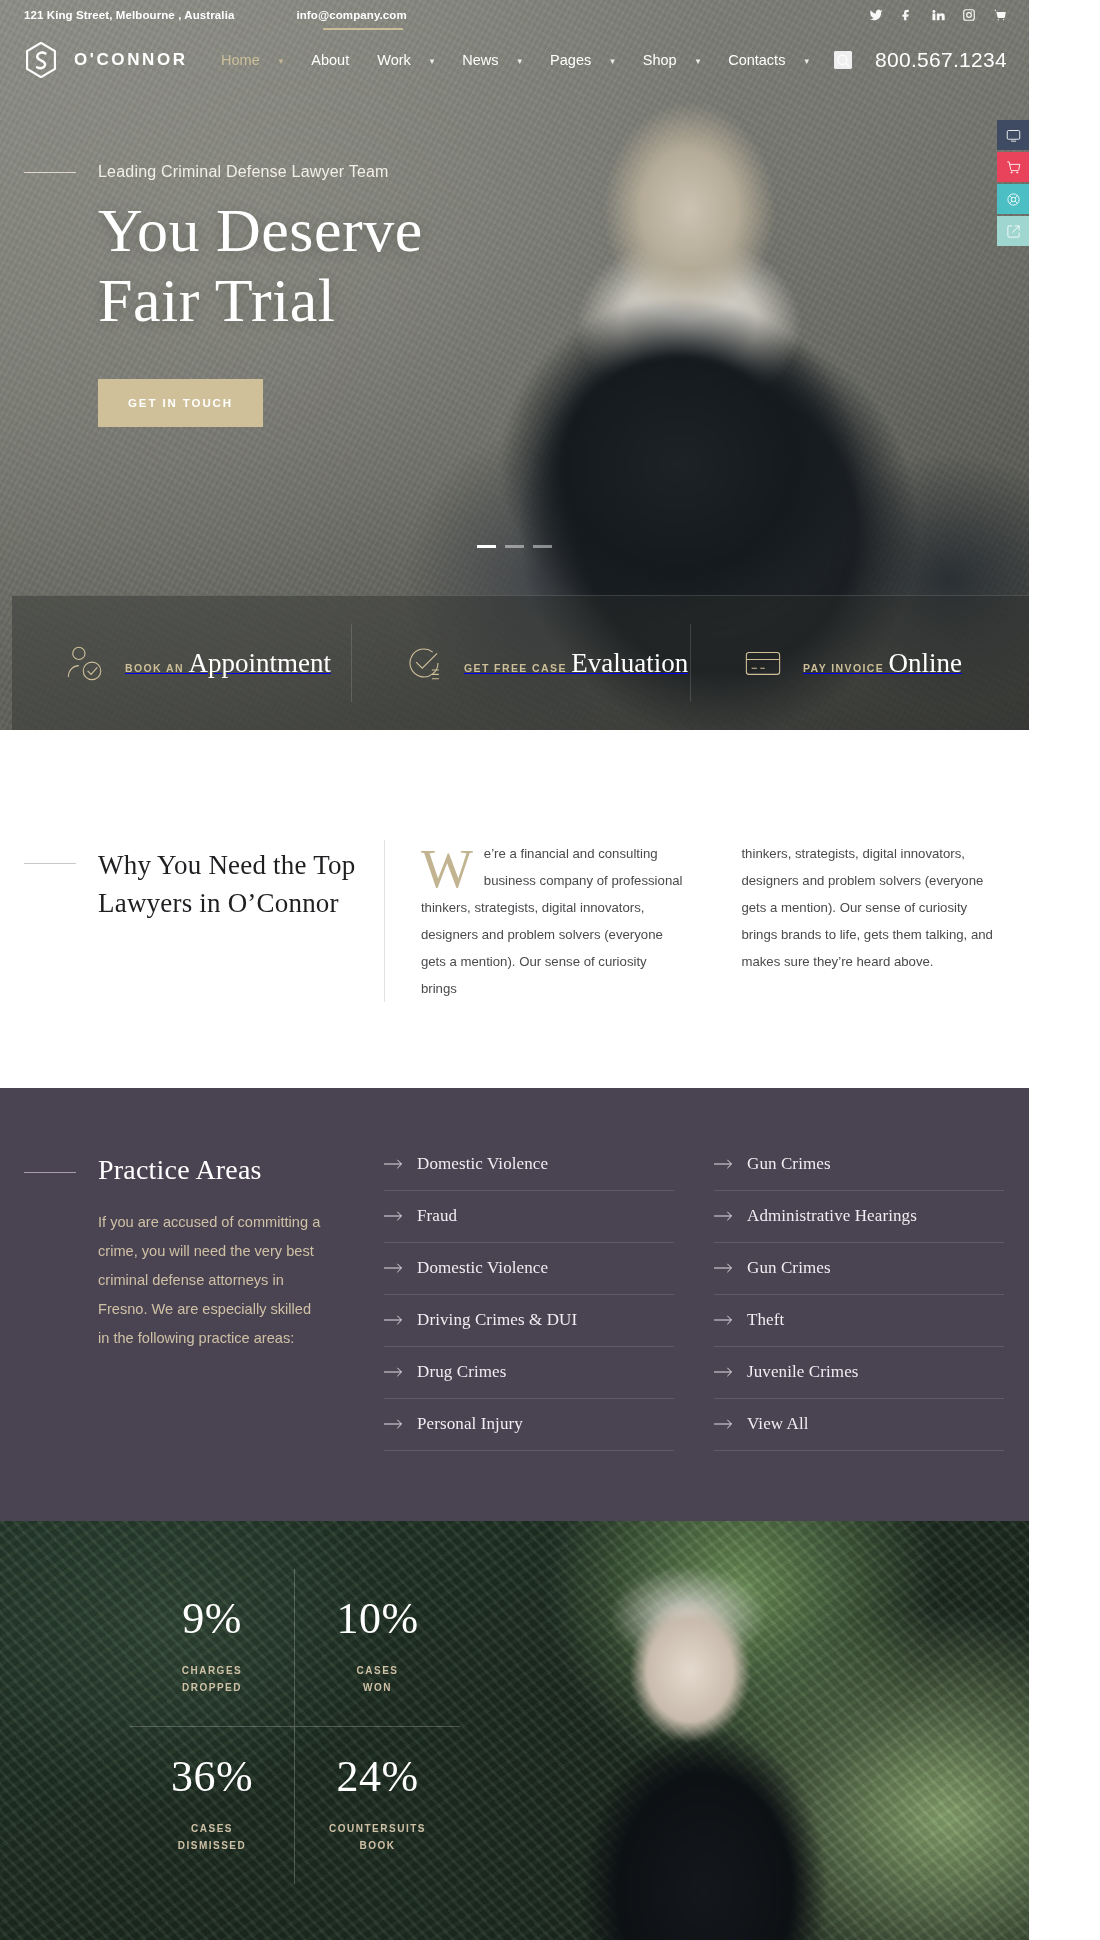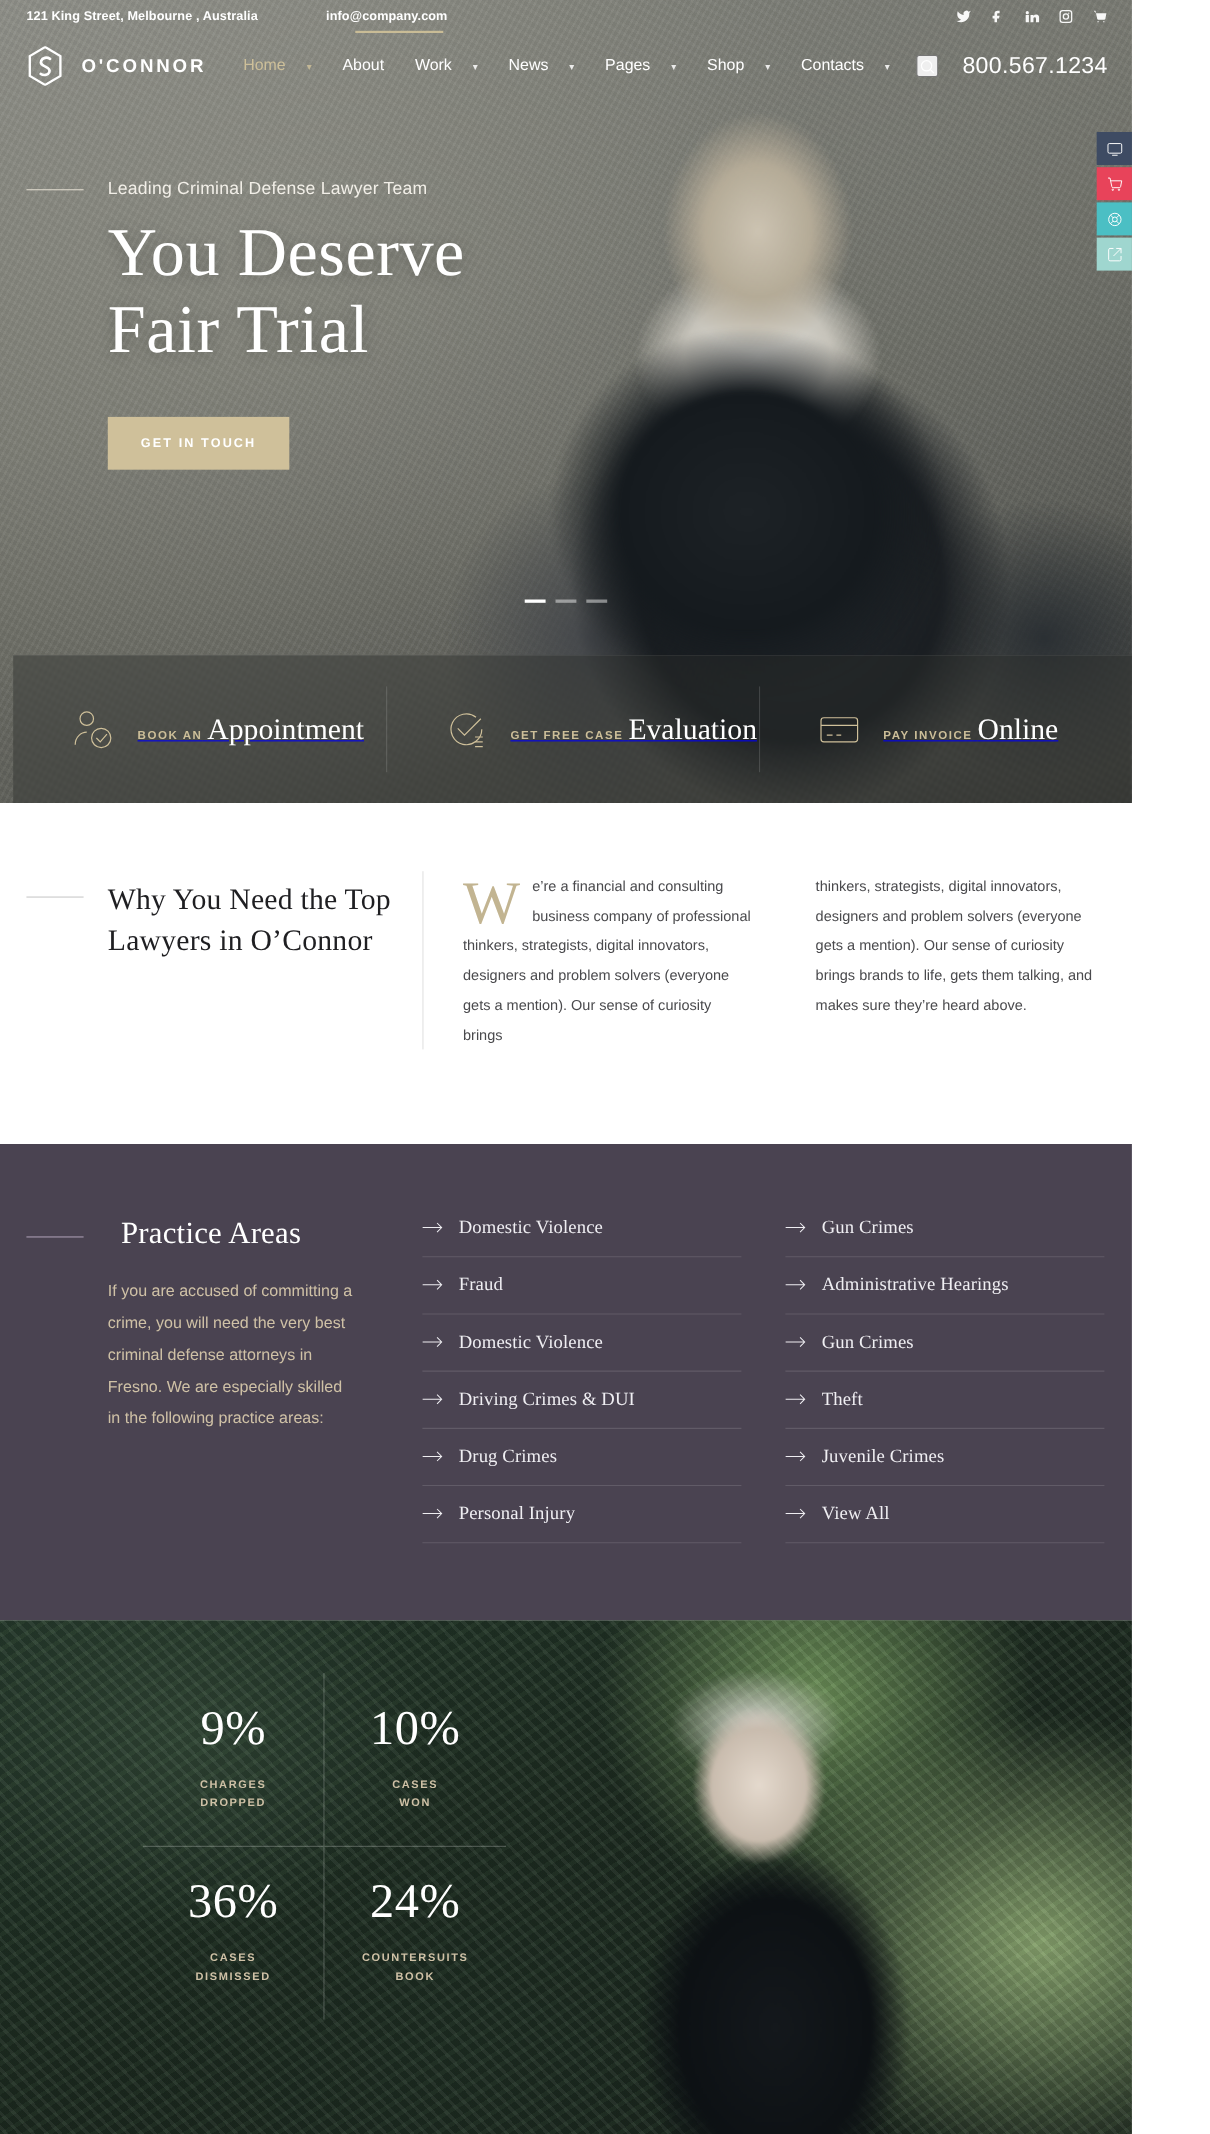--- a/index.html
+++ b/index.html
@@ -131,21 +131,21 @@
   }
   .svc .ico svg{ width:42px;height:42px; stroke:#cfc09a; fill:none; stroke-width:1.25; display:block; }
   .svc .small{
     color:#cdbf99; font-size:10.5px; font-weight:700; letter-spacing:1.4px; margin-bottom:3px;
   }
   .svc .big{
     font-family:"Liberation Serif", serif; color:#fff; font-size:27px; line-height:1.05; font-weight:400;
   }
 
   
-  .why{ background:#fff; padding:62px 24px 86px 24px; display:flex; }
+  .why{ background:#fff; padding:62px 24px 86px 24px; display:flex;margin-top:48px; }
   .why .colA{ width:366px; display:flex; align-items:flex-start; gap:22px; padding-top:6px; }
   .why .colA .rule{ width:52px;height:1px;background:#c9c9c9; margin-top:17px; flex:none; }
   .why .colA h2{
     font-family:"Liberation Serif", serif; font-weight:400;
     font-size:27px; line-height:1.42; color:#1f1f22; letter-spacing:.2px;
   }
   .why .divider{ width:1px; background:#e2e2e2; margin:0 36px 0 0; align-self:stretch; }
   .why .colB, .why .colC{ width:268px; }
   .why .colC{ margin-left:57px; }
   .why p{ font-size:13.2px; line-height:2.05; color:#4a4a4d; }
@@ -153,21 +153,21 @@
     float:left; font-family:"Liberation Serif", serif; font-size:55px; line-height:.82;
     color:#c2b491; margin:6px 11px 0 0; font-weight:400;
   }
 
   
   .practice{ background:#4a4351; padding:66px 24px 70px 24px; display:flex; }
   .practice .pcol1{ width:318px; display:flex; gap:22px; }
   .practice .pcol1 .rule{ width:52px;height:1px;background:#a79bb0; margin-top:18px; flex:none; }
   .practice h2{
     font-family:"Liberation Serif", serif; font-weight:400; color:#fff;
-    font-size:28px; letter-spacing:.2px; margin-bottom:22px;margin-left:12px;
+    font-size:28px; letter-spacing:.2px; margin-bottom:22px;
   }
   .practice .intro{
     color:#cfc1a6; font-size:14.6px; line-height:1.98; max-width:225px;
   }
   .plist{ width:290px; margin-left:42px; }
   .plist.second{ margin-left:40px; }
   .pitem{
     display:flex; align-items:center; gap:13px;
     padding:15px 0 16px 0; border-bottom:1px solid rgba(255,255,255,.13);
     color:#efeef2; text-decoration:none;

